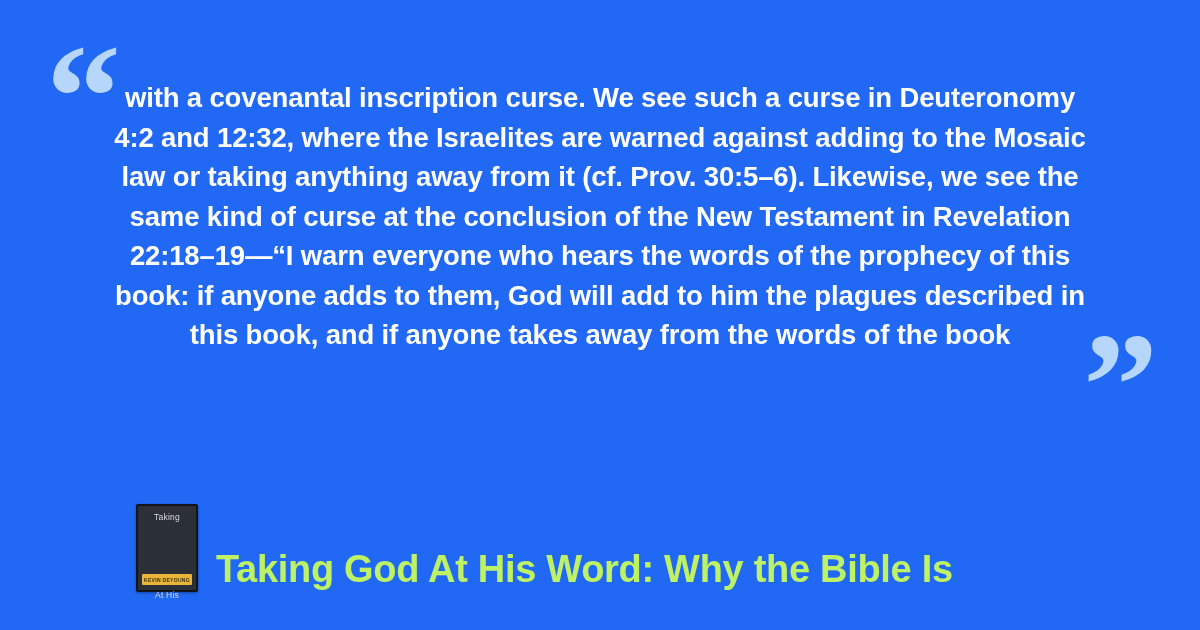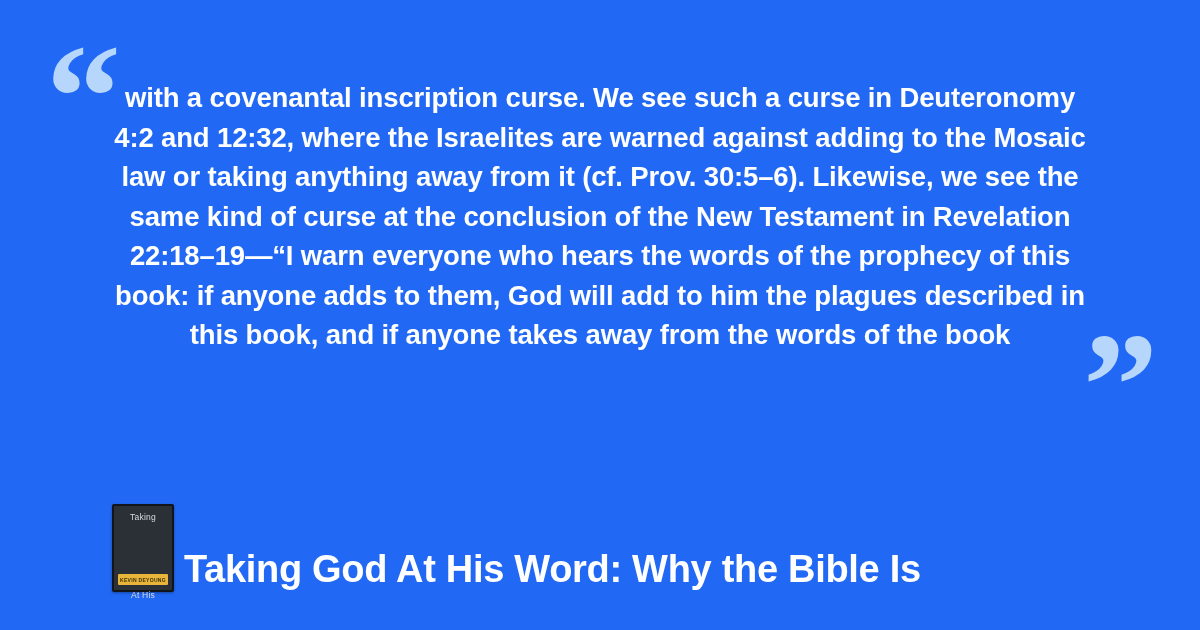--- a/index.html
+++ b/index.html
@@ -57,25 +57,25 @@
     font-weight:700;
     line-height:39.5px;
     letter-spacing:-0.15px;
     text-align:center;
     white-space:pre-line;
   }
 
   
   .footer {
     position:absolute;
-    left:112px;
+    left:136px;
     bottom:38px;
     display:flex;
     align-items:flex-end;
-    gap:10px;
+    gap:18px;
   }
 
   .book-cover {
     width:62px;
     height:88px;
     background:#2b2f36;
     border:2px solid #11151b;
     border-radius:2px;
     display:flex;
     flex-direction:column;
@@ -132,21 +132,21 @@
   }
 
   .footer-text {
     display:flex;
     flex-direction:column;
     justify-content:flex-end;
     padding-bottom:2px;
   }
 
   .book-title {
-    color:#ffffff;
+    color:#bef264;
     font-size:38px;
     font-weight:700;
     line-height:1.08;
     letter-spacing:-0.3px;
     white-space:nowrap;
   }
 
   .site-name {
     color:#b7d6fb;
     font-size:22px;

